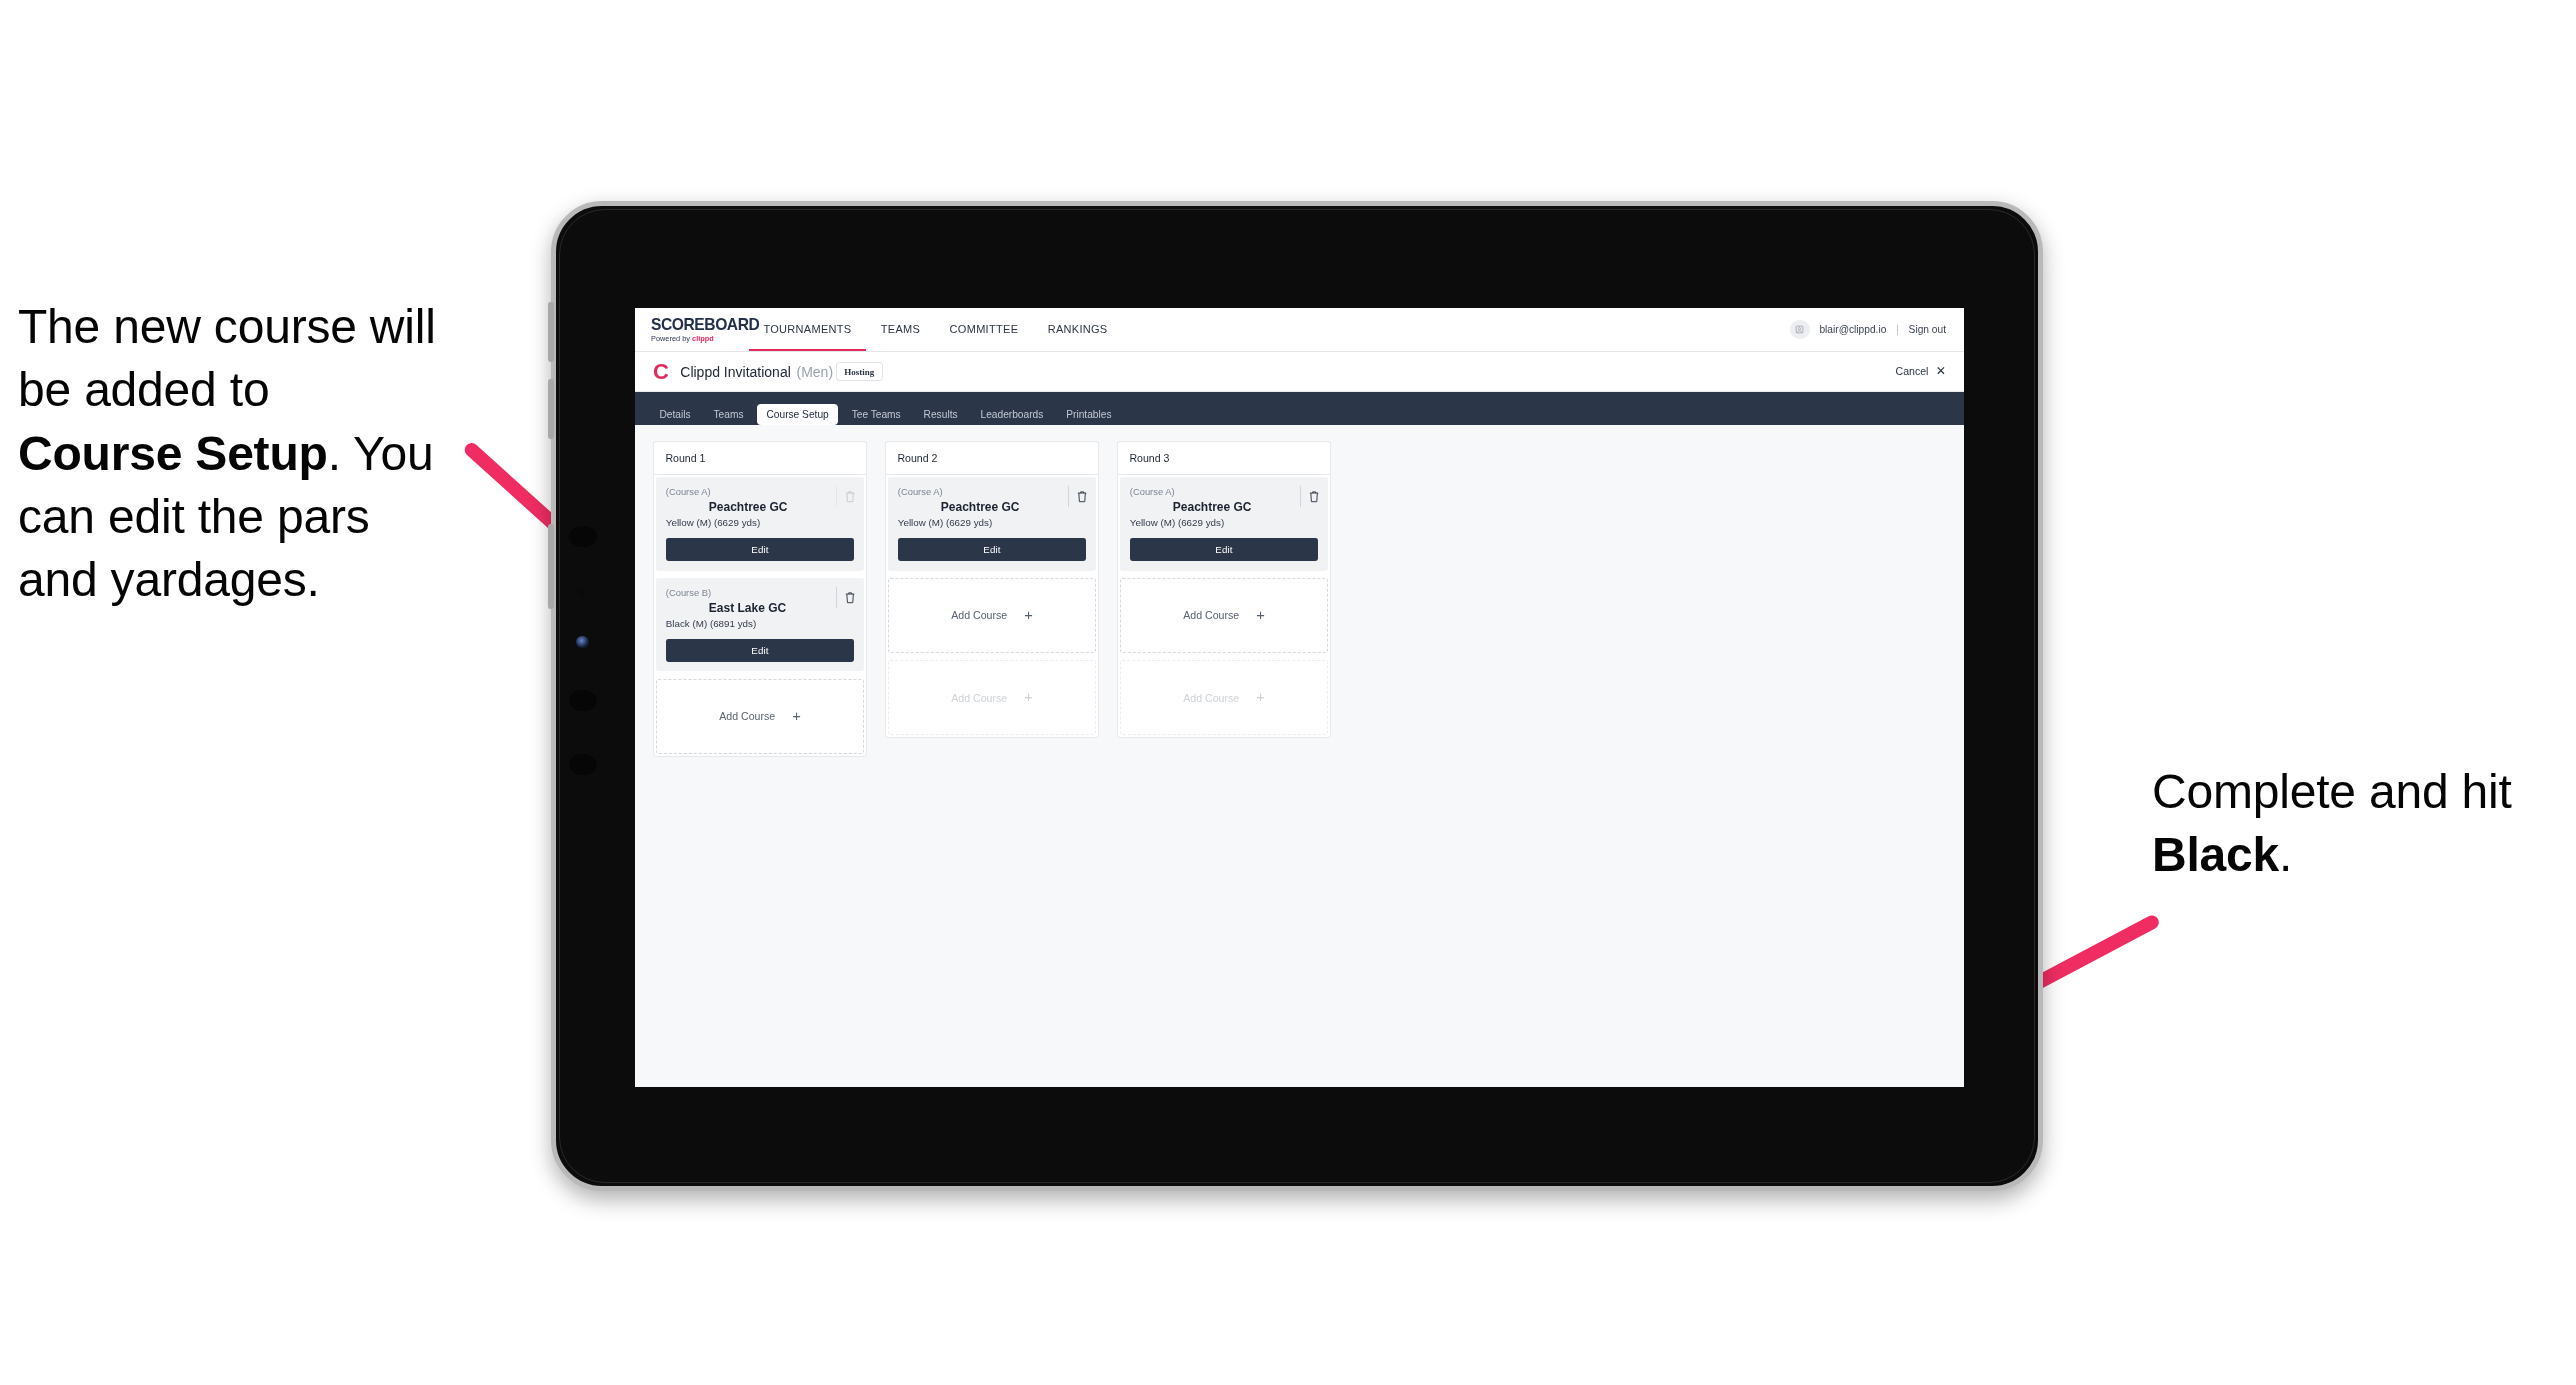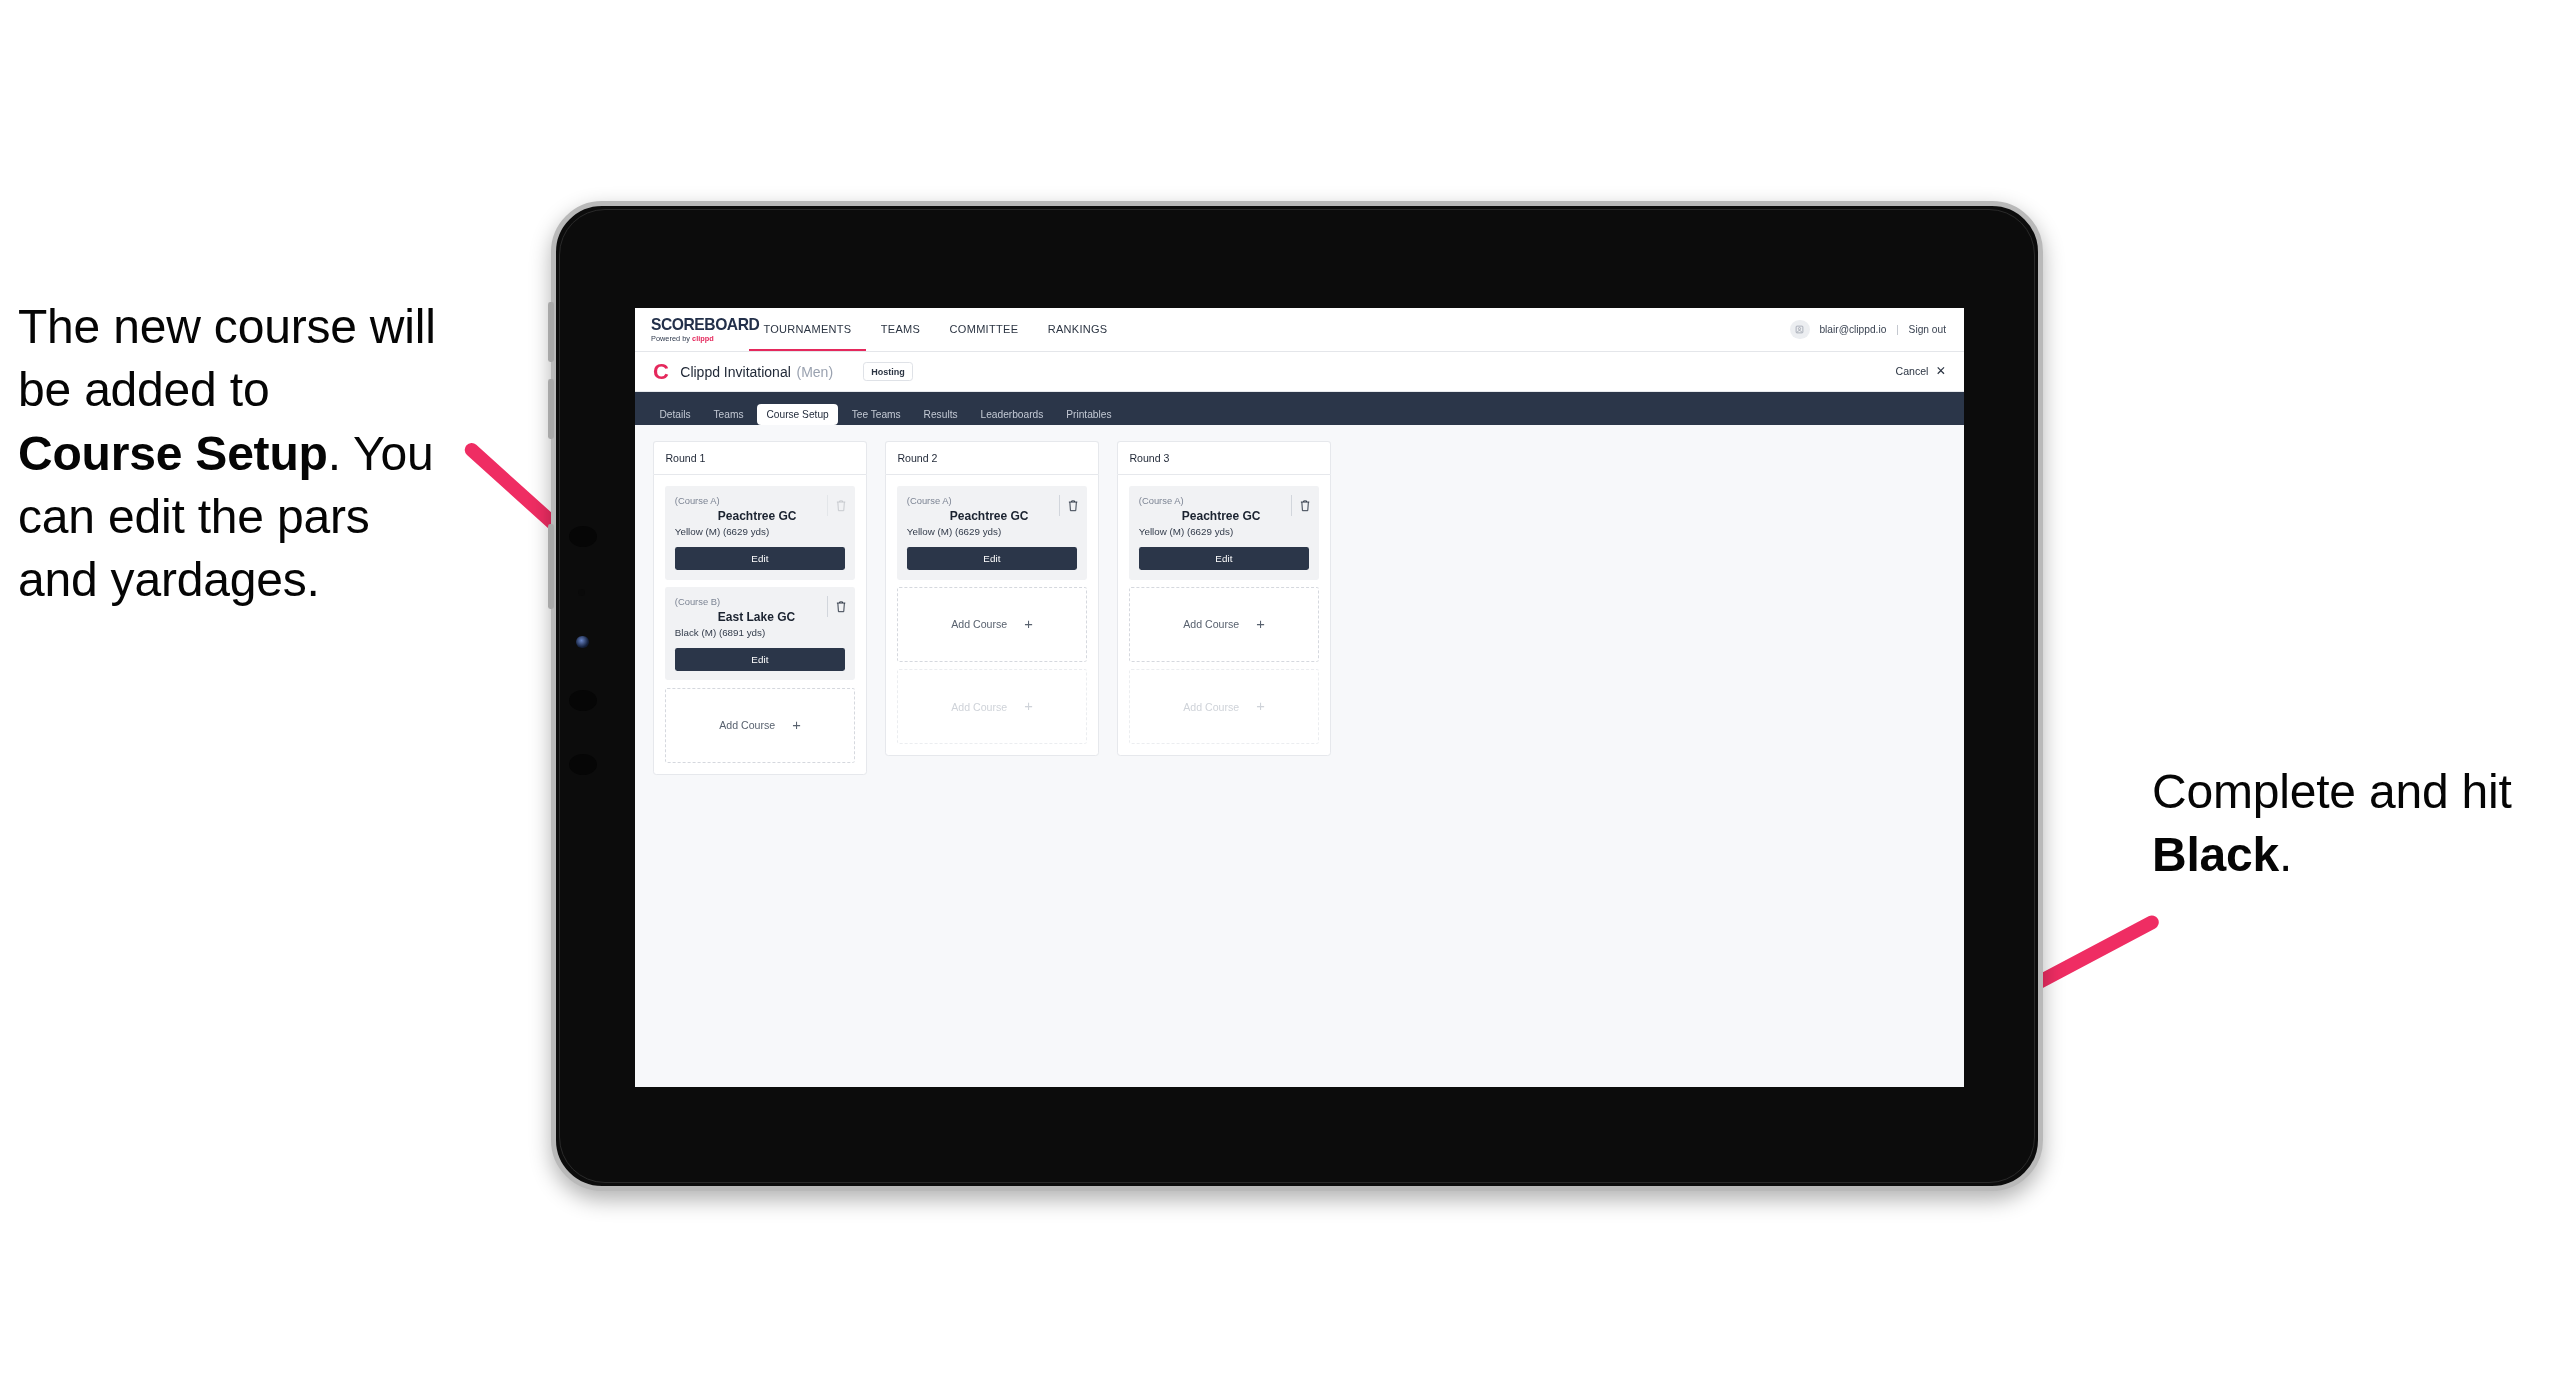--- a/index.html
+++ b/index.html
@@ -111,23 +111,24 @@
     display: flex; align-items: center; padding: 0 18px;
     border-bottom: 0.8px solid #e7e9ec;
   }
   .c-logo {
     font-size: 22px; font-weight: 700; color: #e5285c;
     line-height: 1; margin-right: 11.4px; font-family: "Liberation Sans", sans-serif;
   }
   .t-name { font-size: 14px; color: #222a38; font-weight: 400; }
   .t-gender { font-size: 14px; color: #9aa2b0; margin-left: 5.7px; }
   .t-chip {
-    margin-left: 30px; border: 0.8px solid #dfe2e7; border-radius: 3.3px;
+    margin-left: 3px; border: 0.8px solid #dfe2e7; border-radius: 3.3px;
     padding: 3.3px 7.3px; font-size: 9px; font-weight: 700; color: #2b3442;
     background: #fff;
+    font-family: Liberation Serif, serif;
   }
   .cancel {
     margin-left: auto; display: flex; align-items: center; gap: 7.3px;
     font-size: 10.6px; color: #2b3442;
   }
   .x-ico { font-size: 12.2px; line-height: 1; }
 
   
   .tabstrip {
     height: 33px; background: #2b3649;
@@ -146,21 +147,21 @@
   .col { width: 214px; }
   .col-head {
     background: #ffffff; border: 0.8px solid #e6e8ec;
     border-bottom: none;
     padding: 9.8px 11.4px; font-size: 10.6px; color: #1f2736; font-weight: 400;
     border-radius: 3.3px 3.3px 0 0;
   }
   .col-body {
     background: #ffffff; border: 0.8px solid #e6e8ec;
     border-radius: 0 0 3.3px 3.3px;
-    padding: 11px; display: flex; flex-direction: column; gap: 7.3px;
+    padding: 2px; display: flex; flex-direction: column; gap: 7.3px;
   }
 
   .course-card { background: #f1f2f4; border-radius: 2.4px; padding: 9px 9.8px 9.8px; position: relative; }
   .cc-label { font-size: 9.4px; color: #7d8594; line-height: 1.35; }
   .cc-name  { font-size: 12px; color: #1b2330; font-weight: 700; line-height: 1.45; margin-left: 43px; }
   .cc-tee   { font-size: 9.8px; color: #323b4a; line-height: 1.45; }
   .cc-tools {
     position: absolute; right: 8.2px; top: 9px;
     display: flex; align-items: center; gap: 7.3px;
   }

